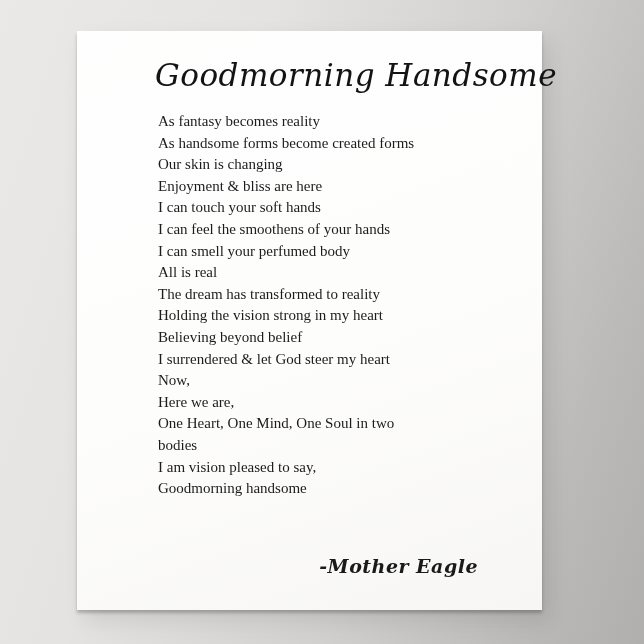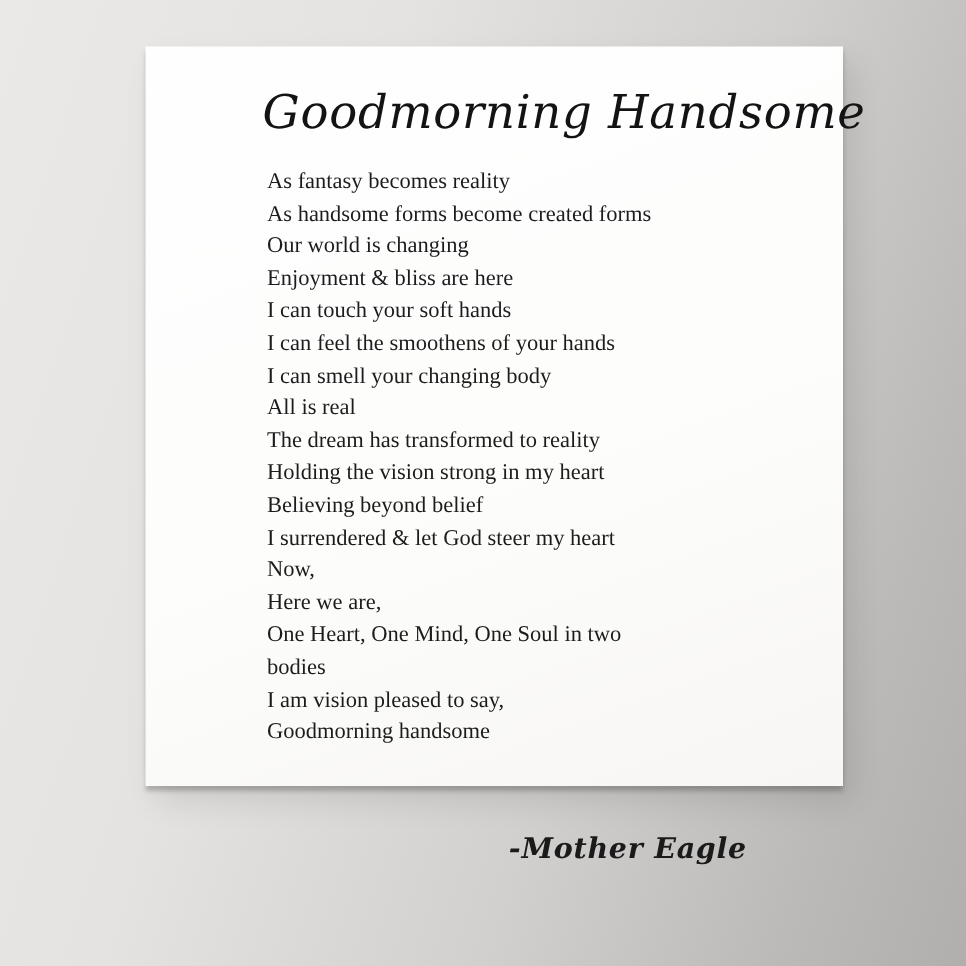--- a/index.html
+++ b/index.html
@@ -14,24 +14,24 @@
     overflow: hidden;
     background: linear-gradient(108deg,
       #eae9e7 0%,
       #e4e3e1 32%,
       #d2d0ce 62%,
       #bcbab8 85%,
       #b1afad 100%);
   }
   .poster {
     position: absolute;
-    left: 97px;
+    left: 77px;
     top: 31px;
     width: 465px;
-    height: 493px;
+    height: 579px;
     background: linear-gradient(160deg, #fefefe 0%, #fdfdfc 55%, #f7f6f4 100%);
     box-shadow: 0 3px 3px rgba(0,0,0,0.22), 7px 10px 20px rgba(0,0,0,0.10);
   }
   .poster-title {
     position: absolute;
     left: 78px;
     top: 26px;
     font-family: "DejaVu Serif", serif;
     font-style: italic;
     font-weight: normal;
@@ -71,25 +71,25 @@
 <body>
 
 <div class="scene">
   <div class="poster">
 
     <h1 class="poster-title">Goodmorning Handsome</h1>
 
     <div class="poem">
       <div class="poem-line">As fantasy becomes reality</div>
       <div class="poem-line">As handsome forms become created forms</div>
-      <div class="poem-line">Our world is changing</div>
+      <div class="poem-line">Our skin is changing</div>
       <div class="poem-line">Enjoyment &amp; bliss are here</div>
       <div class="poem-line">I can touch your soft hands</div>
       <div class="poem-line">I can feel the smoothens of your hands</div>
-      <div class="poem-line">I can smell your changing body</div>
+      <div class="poem-line">I can smell your perfumed body</div>
       <div class="poem-line">All is real</div>
       <div class="poem-line">The dream has transformed to reality</div>
       <div class="poem-line">Holding the vision strong in my heart</div>
       <div class="poem-line">Believing beyond belief</div>
       <div class="poem-line">I surrendered &amp; let God steer my heart</div>
       <div class="poem-line">Now,</div>
       <div class="poem-line">Here we are,</div>
       <div class="poem-line">One Heart, One Mind, One Soul in two</div>
       <div class="poem-line">bodies</div>
       <div class="poem-line">I am vision pleased to say,</div>

